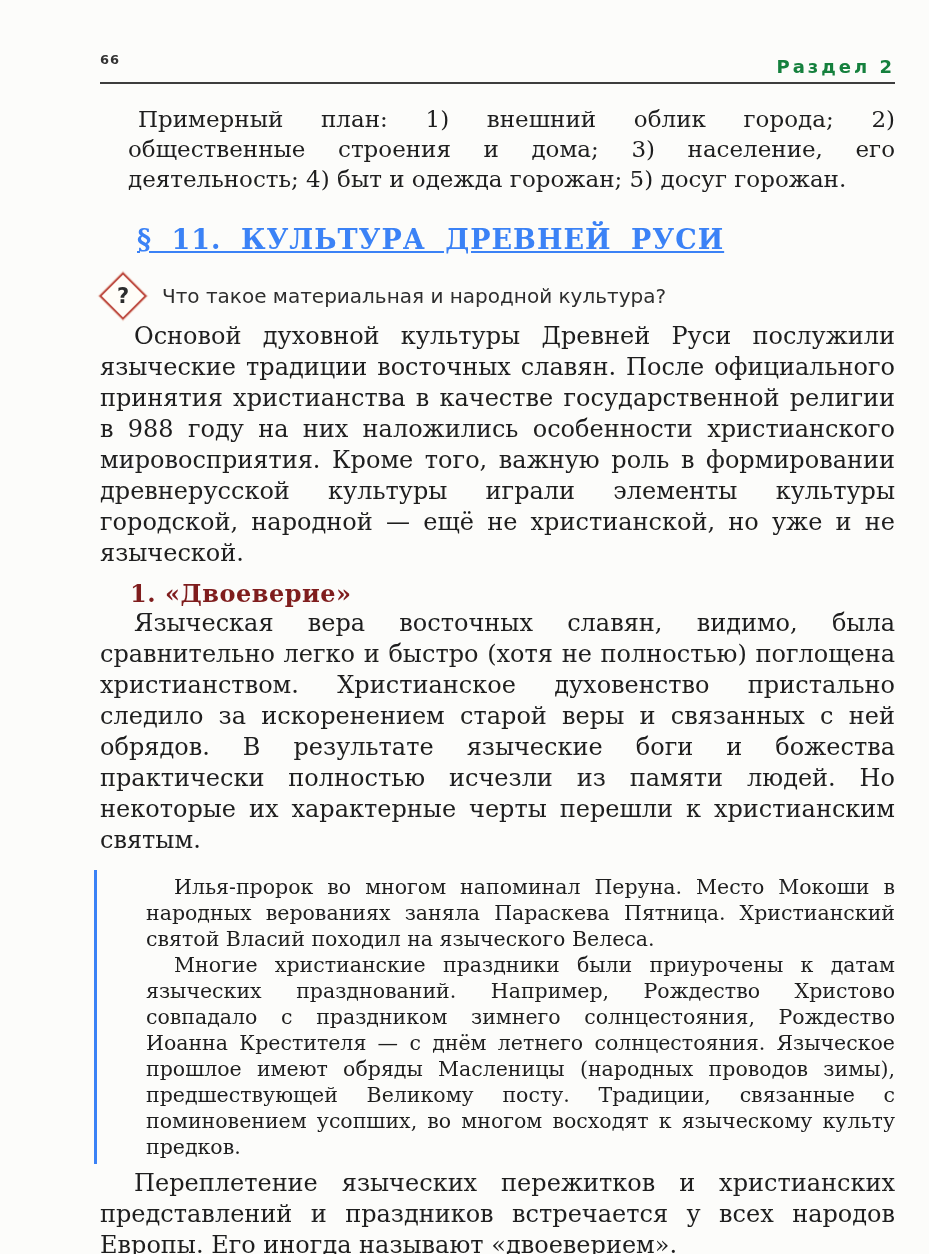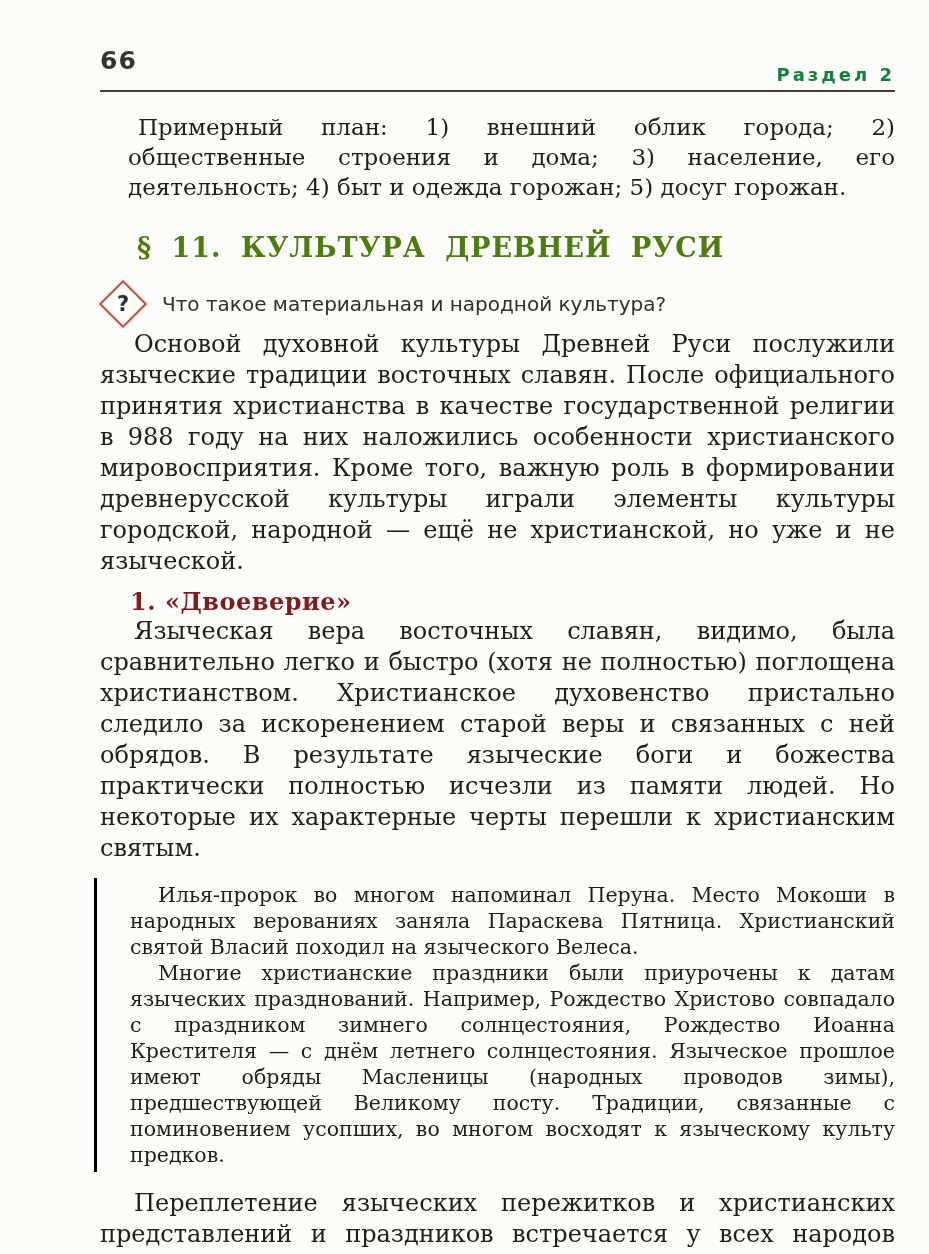--- a/index.html
+++ b/index.html
@@ -24,21 +24,21 @@
   
   .running-head {
     display: flex;
     justify-content: space-between;
     align-items: flex-end;
     border-bottom: 2.5px solid #3d3d3d;
     padding-bottom: 5px;
   }
   .page-num {
     font-family: "DejaVu Sans", "Liberation Sans", sans-serif;
-    font-size: 25px;
+    font-size: 13px;
     font-weight: bold;
     color: #343434;
     letter-spacing: 1px;
     transform: translateY(-10px);
   }
   .section-label {
     font-family: "DejaVu Sans", "Liberation Sans", sans-serif;
     font-size: 18px;
     font-weight: bold;
     color: #15803d;
@@ -55,24 +55,25 @@
   p.plan-par {
     font-size: 23px;
     line-height: 30px;
     text-align: justify;
     text-indent: 10px;
     margin: 20px 0 0 28px;
   }
   h1.paragraph-title {
     font-size: 27px;
     font-weight: bold;
-    color: #4d7c0f;
+    color: #3b82f6;
     letter-spacing: 1px;
     word-spacing: 9px;
     margin: 30px 0 0 37px;
+    text-decoration: underline;
   }
   
   .question-row {
     display: flex;
     align-items: center;
     margin: 16px 0 0 0;
     min-height: 50px;
   }
   .q-diamond {
     width: 30px;
@@ -105,23 +106,23 @@
   h2.sub-title {
     font-size: 24px;
     font-weight: bold;
     color: #7f1d1d;
     margin: 10px 0 0 30px;
     letter-spacing: 0.5px;
   }
   .sub-par { margin-top: 16px; }
   
   blockquote.small-print {
-    margin: 14px 0 16px -6px;
-    border-left: 3px solid #000000;
-    padding: 4px 0 4px 33px;
+    margin: 14px 0 4px -6px;
+    border-left: 3px solid #3b82f6;
+    padding: 4px 0 4px 49px;
   }
   blockquote.small-print p {
     font-size: 20.5px;
     line-height: 26px;
     text-align: justify;
     text-indent: 28px;
     margin: 0;
   }
   .closing-par { margin-top: 24px; }
 </style>

